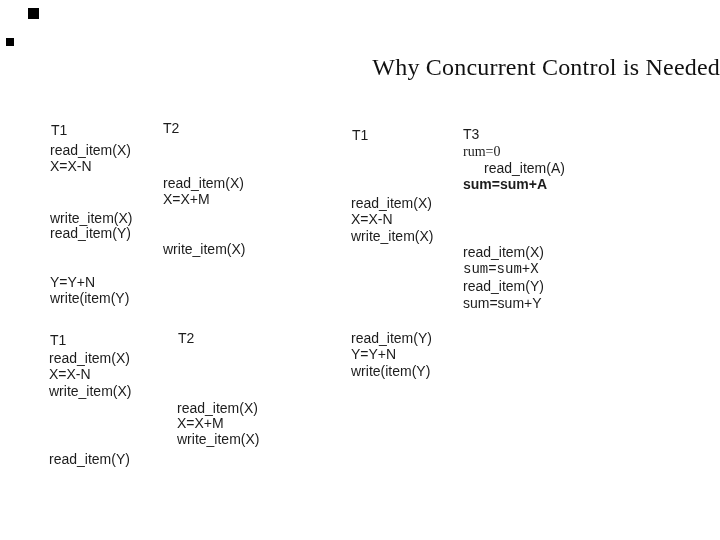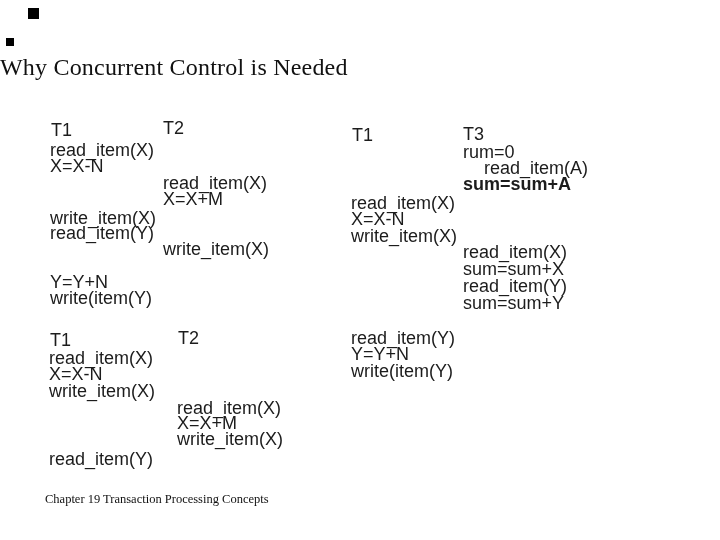--- a/index.html
+++ b/index.html
@@ -14,31 +14,31 @@
     background: #ffffff;
     overflow: hidden;
     font-family: "Liberation Sans", sans-serif;
   }
   .slide-title {
     position: absolute;
     top: 54px;
     left: 0;
     right: 0;
     margin: 0;
-    text-align: left;
+    text-align: right;
     font-family: "Liberation Serif", serif;
     font-weight: normal;
     font-size: 24px;
     letter-spacing: 0.2px;
     color: #111111;
   }
   .code {
     position: absolute;
     font-family: "Liberation Sans", sans-serif;
-    font-size: 18px;
+    font-size: 14px;
     line-height: 14px;
     color: #1c1c1c;
     white-space: pre;
   }
   .slide-footer {
     position: absolute;
     left: 45px;
     top: 492px;
     font-family: "Liberation Serif", serif;
     font-size: 12.5px;
@@ -69,34 +69,33 @@
       <div class="code" style="left: 163px; top: 192px;">X=X+M</div>
       <div class="code" style="left: 163px; top: 242px;">write_item(X)</div>
       <div class="code" style="left: 352px; top: 128px;">T1</div>
       <div class="code" style="left: 351px; top: 196px;">read_item(X)</div>
       <div class="code" style="left: 351px; top: 212px;">X=X-N</div>
       <div class="code" style="left: 351px; top: 229px;">write_item(X)</div>
       <div class="code" style="left: 351px; top: 331px;">read_item(Y)</div>
       <div class="code" style="left: 351px; top: 347px;">Y=Y+N</div>
       <div class="code" style="left: 351px; top: 364px;">write(item(Y)</div>
       <div class="code" style="left: 463px; top: 127px;">T3</div>
-      <div class="code" style="left: 463px; top: 145px;">rum=0</div>
+      <div class="code" style="left: 463px; top: 145px; font-family: Liberation Serif, serif;">rum=0</div>
       <div class="code" style="left: 484px; top: 161px;">read_item(A)</div>
       <div class="code" style="left: 463px; top: 177px; font-weight: bold;">sum=sum+A</div>
       <div class="code" style="left: 463px; top: 245px;">read_item(X)</div>
-      <div class="code" style="left: 463px; top: 262px;">sum=sum+X</div>
+      <div class="code" style="left: 463px; top: 262px; font-family: Liberation Mono, monospace;">sum=sum+X</div>
       <div class="code" style="left: 463px; top: 279px;">read_item(Y)</div>
       <div class="code" style="left: 463px; top: 296px;">sum=sum+Y</div>
       <div class="code" style="left: 50px; top: 333px;">T1</div>
       <div class="code" style="left: 49px; top: 351px;">read_item(X)</div>
       <div class="code" style="left: 49px; top: 367px;">X=X-N</div>
       <div class="code" style="left: 49px; top: 384px;">write_item(X)</div>
       <div class="code" style="left: 49px; top: 452px;">read_item(Y)</div>
       <div class="code" style="left: 178px; top: 331px;">T2</div>
       <div class="code" style="left: 177px; top: 401px;">read_item(X)</div>
       <div class="code" style="left: 177px; top: 416px;">X=X+M</div>
       <div class="code" style="left: 177px; top: 432px;">write_item(X)</div>
     </div>
 
-  <div class="slide-footer">Chapter 19 Transaction Processing Concepts</div>
 <div class="corner-mark" style="left: 28px; top: 8px; width: 11px; height: 11px; background: rgb(0, 0, 0);"></div>
     <div class="corner-mark" style="left: 6px; top: 38px; width: 8px; height: 8px; background: rgb(0, 0, 0);"></div>
   </div>
 
 </body></html>

